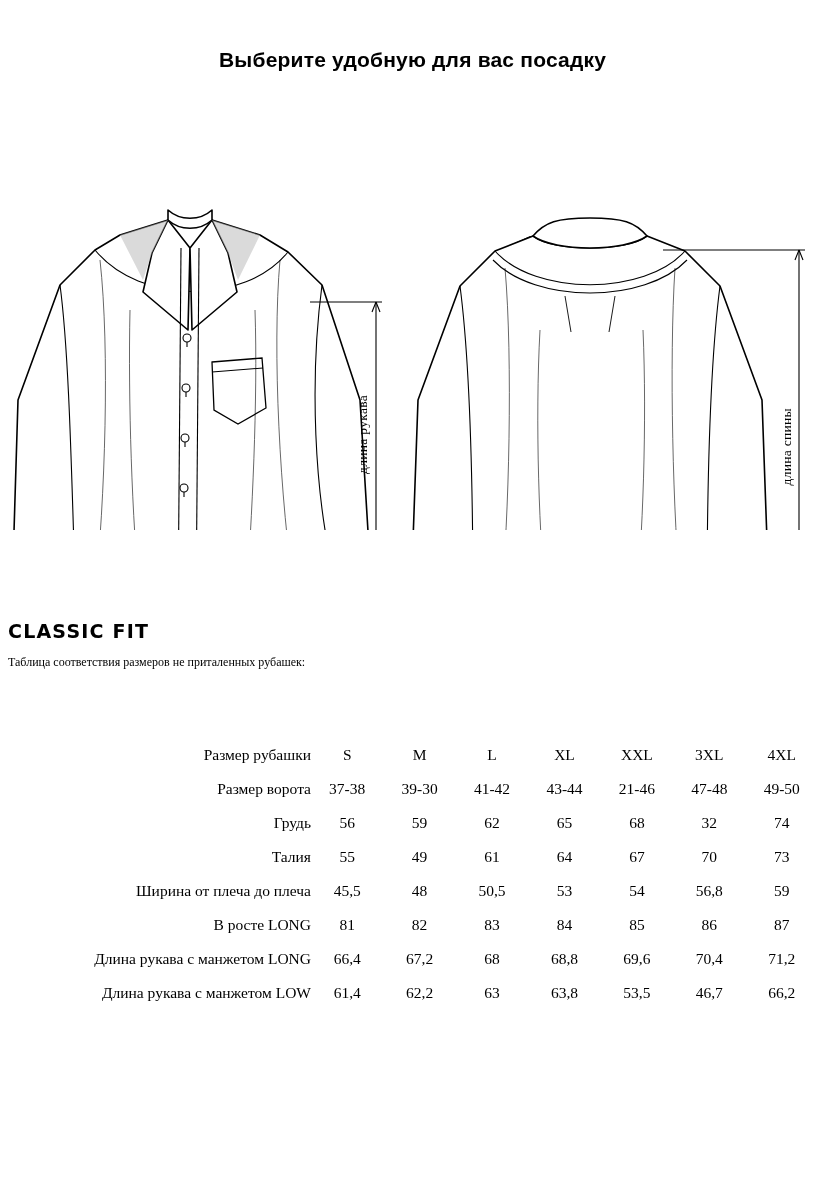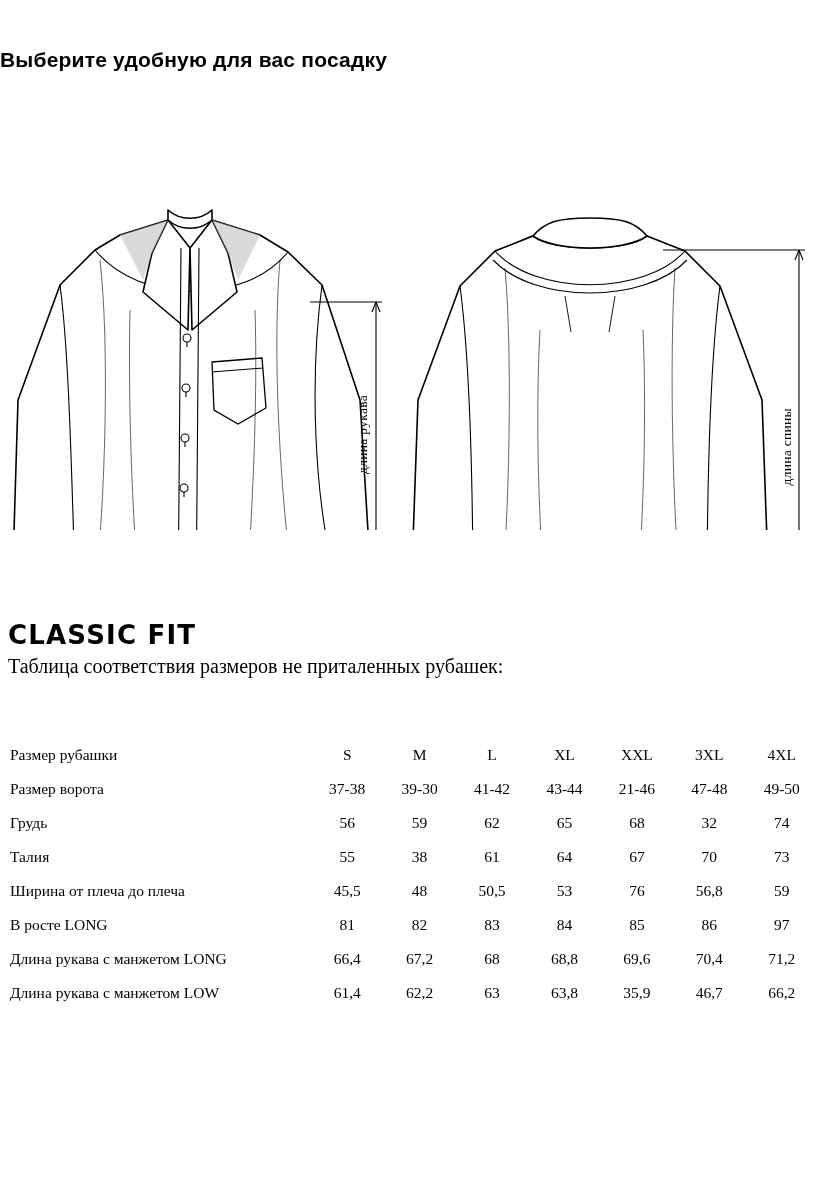--- a/index.html
+++ b/index.html
@@ -14,66 +14,67 @@
     color: #000000;
     position: relative;
     overflow: hidden;
   }
   .page {
     width: 825px;
     height: 1200px;
     position: relative;
   }
   .title {
+    text-align: center;
     font-size: 21px;
     font-weight: bold;
     letter-spacing: 0.2px;
     margin: 0;
     padding-top: 48px;
   }
   .figures {
     position: relative;
     width: 825px;
     height: 470px;
     margin-top: 18px;
   }
   .fit-heading {
     position: absolute;
     left: 8px;
     top: 620px;
-    font-size: 26px;
+    font-size: 19px;
     font-weight: bold;
     letter-spacing: 1.2px;
     font-family: "DejaVu Sans", sans-serif;
   }
   .fit-sub {
     position: absolute;
     left: 8px;
     top: 655px;
-    font-size: 20px;
+    font-size: 12px;
     font-family: "Liberation Serif", serif;
   }
   table.sizes {
     position: absolute;
     left: 8px;
     top: 738px;
     width: 810px;
     border-collapse: collapse;
     font-family: "Liberation Serif", serif;
     font-size: 15.5px;
   }
   table.sizes td, table.sizes th {
     padding: 0;
     height: 34px;
     vertical-align: middle;
     font-weight: normal;
     white-space: nowrap;
   }
   table.sizes td.label, table.sizes th.label {
-    text-align: left;
+    text-align: right;
     width: 295px;
     padding-left: 2px;
   }
   table.sizes td.val, table.sizes th.val {
     text-align: center;
     width: 71px;
   }
   .vlabel {
     position: absolute;
     writing-mode: vertical-rl;
@@ -263,63 +264,63 @@
         <td class="val">59</td>
         <td class="val">62</td>
         <td class="val">65</td>
         <td class="val">68</td>
         <td class="val">32</td>
         <td class="val">74</td>
       </tr>
       <tr>
         <td class="label">Талия</td>
         <td class="val">55</td>
-        <td class="val">38</td>
+        <td class="val">49</td>
         <td class="val">61</td>
         <td class="val">64</td>
         <td class="val">67</td>
         <td class="val">70</td>
         <td class="val">73</td>
       </tr>
       <tr>
         <td class="label">Ширина от плеча до плеча</td>
         <td class="val">45,5</td>
         <td class="val">48</td>
         <td class="val">50,5</td>
         <td class="val">53</td>
-        <td class="val">76</td>
+        <td class="val">54</td>
         <td class="val">56,8</td>
         <td class="val">59</td>
       </tr>
       <tr>
         <td class="label">В росте LONG</td>
         <td class="val">81</td>
         <td class="val">82</td>
         <td class="val">83</td>
         <td class="val">84</td>
         <td class="val">85</td>
         <td class="val">86</td>
-        <td class="val">97</td>
+        <td class="val">87</td>
       </tr>
       <tr>
         <td class="label">Длина рукава с манжетом LONG</td>
         <td class="val">66,4</td>
         <td class="val">67,2</td>
         <td class="val">68</td>
         <td class="val">68,8</td>
         <td class="val">69,6</td>
         <td class="val">70,4</td>
         <td class="val">71,2</td>
       </tr>
       <tr>
         <td class="label">Длина рукава с манжетом LOW</td>
         <td class="val">61,4</td>
         <td class="val">62,2</td>
         <td class="val">63</td>
         <td class="val">63,8</td>
-        <td class="val">35,9</td>
+        <td class="val">53,5</td>
         <td class="val">46,7</td>
         <td class="val">66,2</td>
       </tr>
     </tbody>
   </table>
 
 </div>
 
 </body></html>

